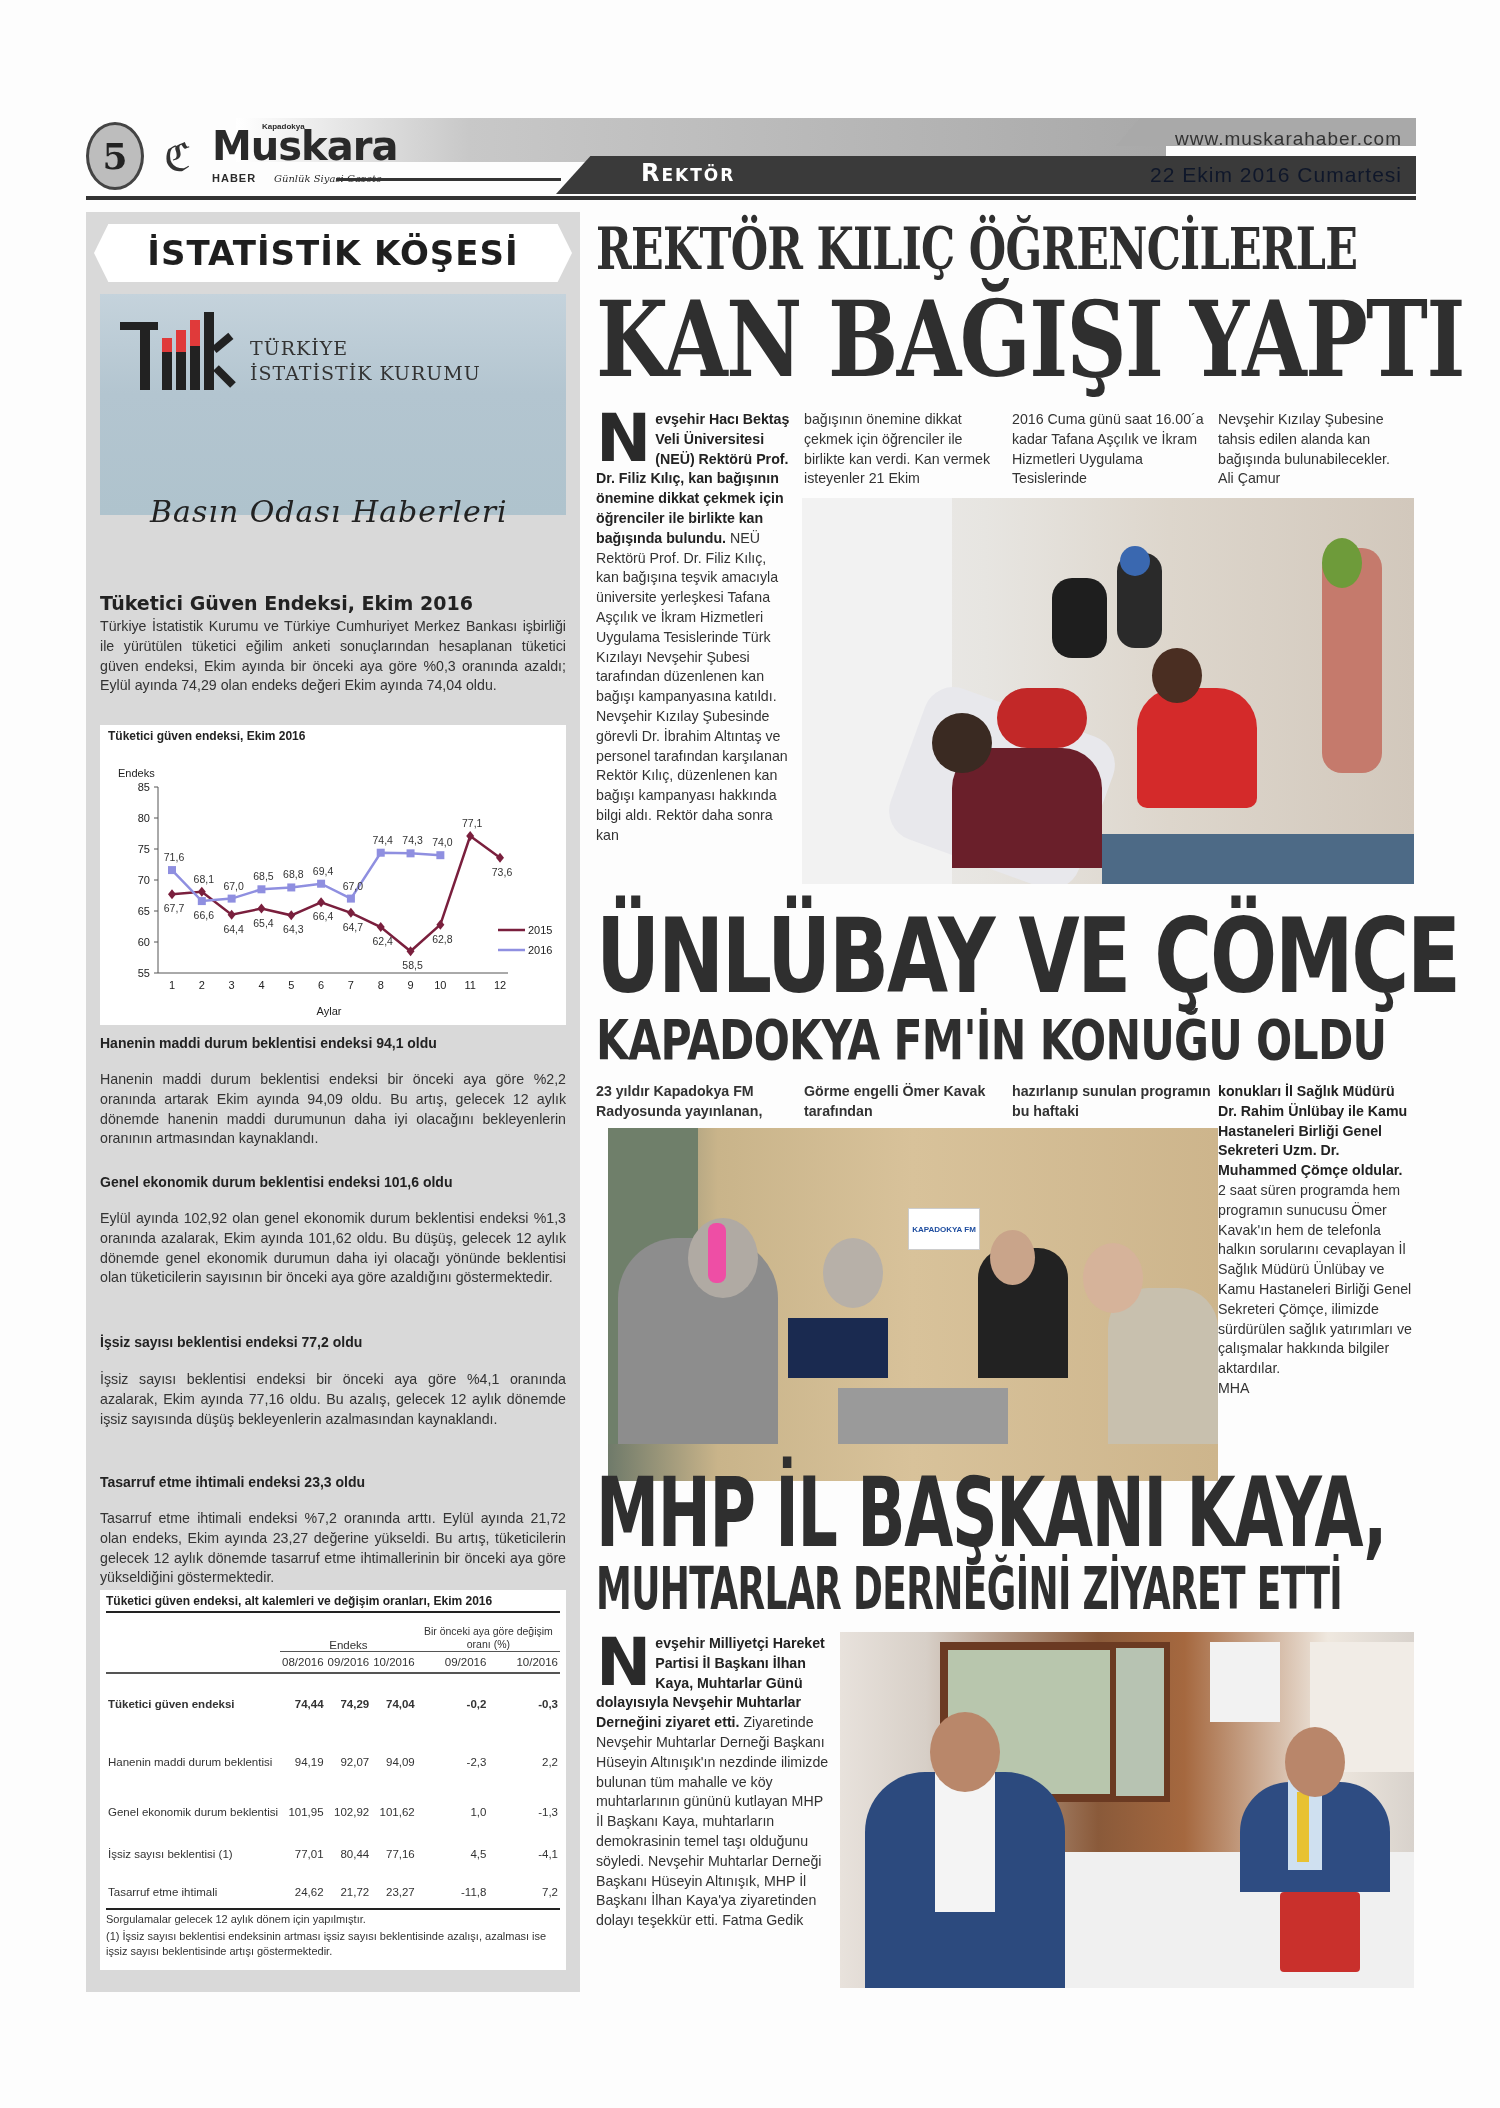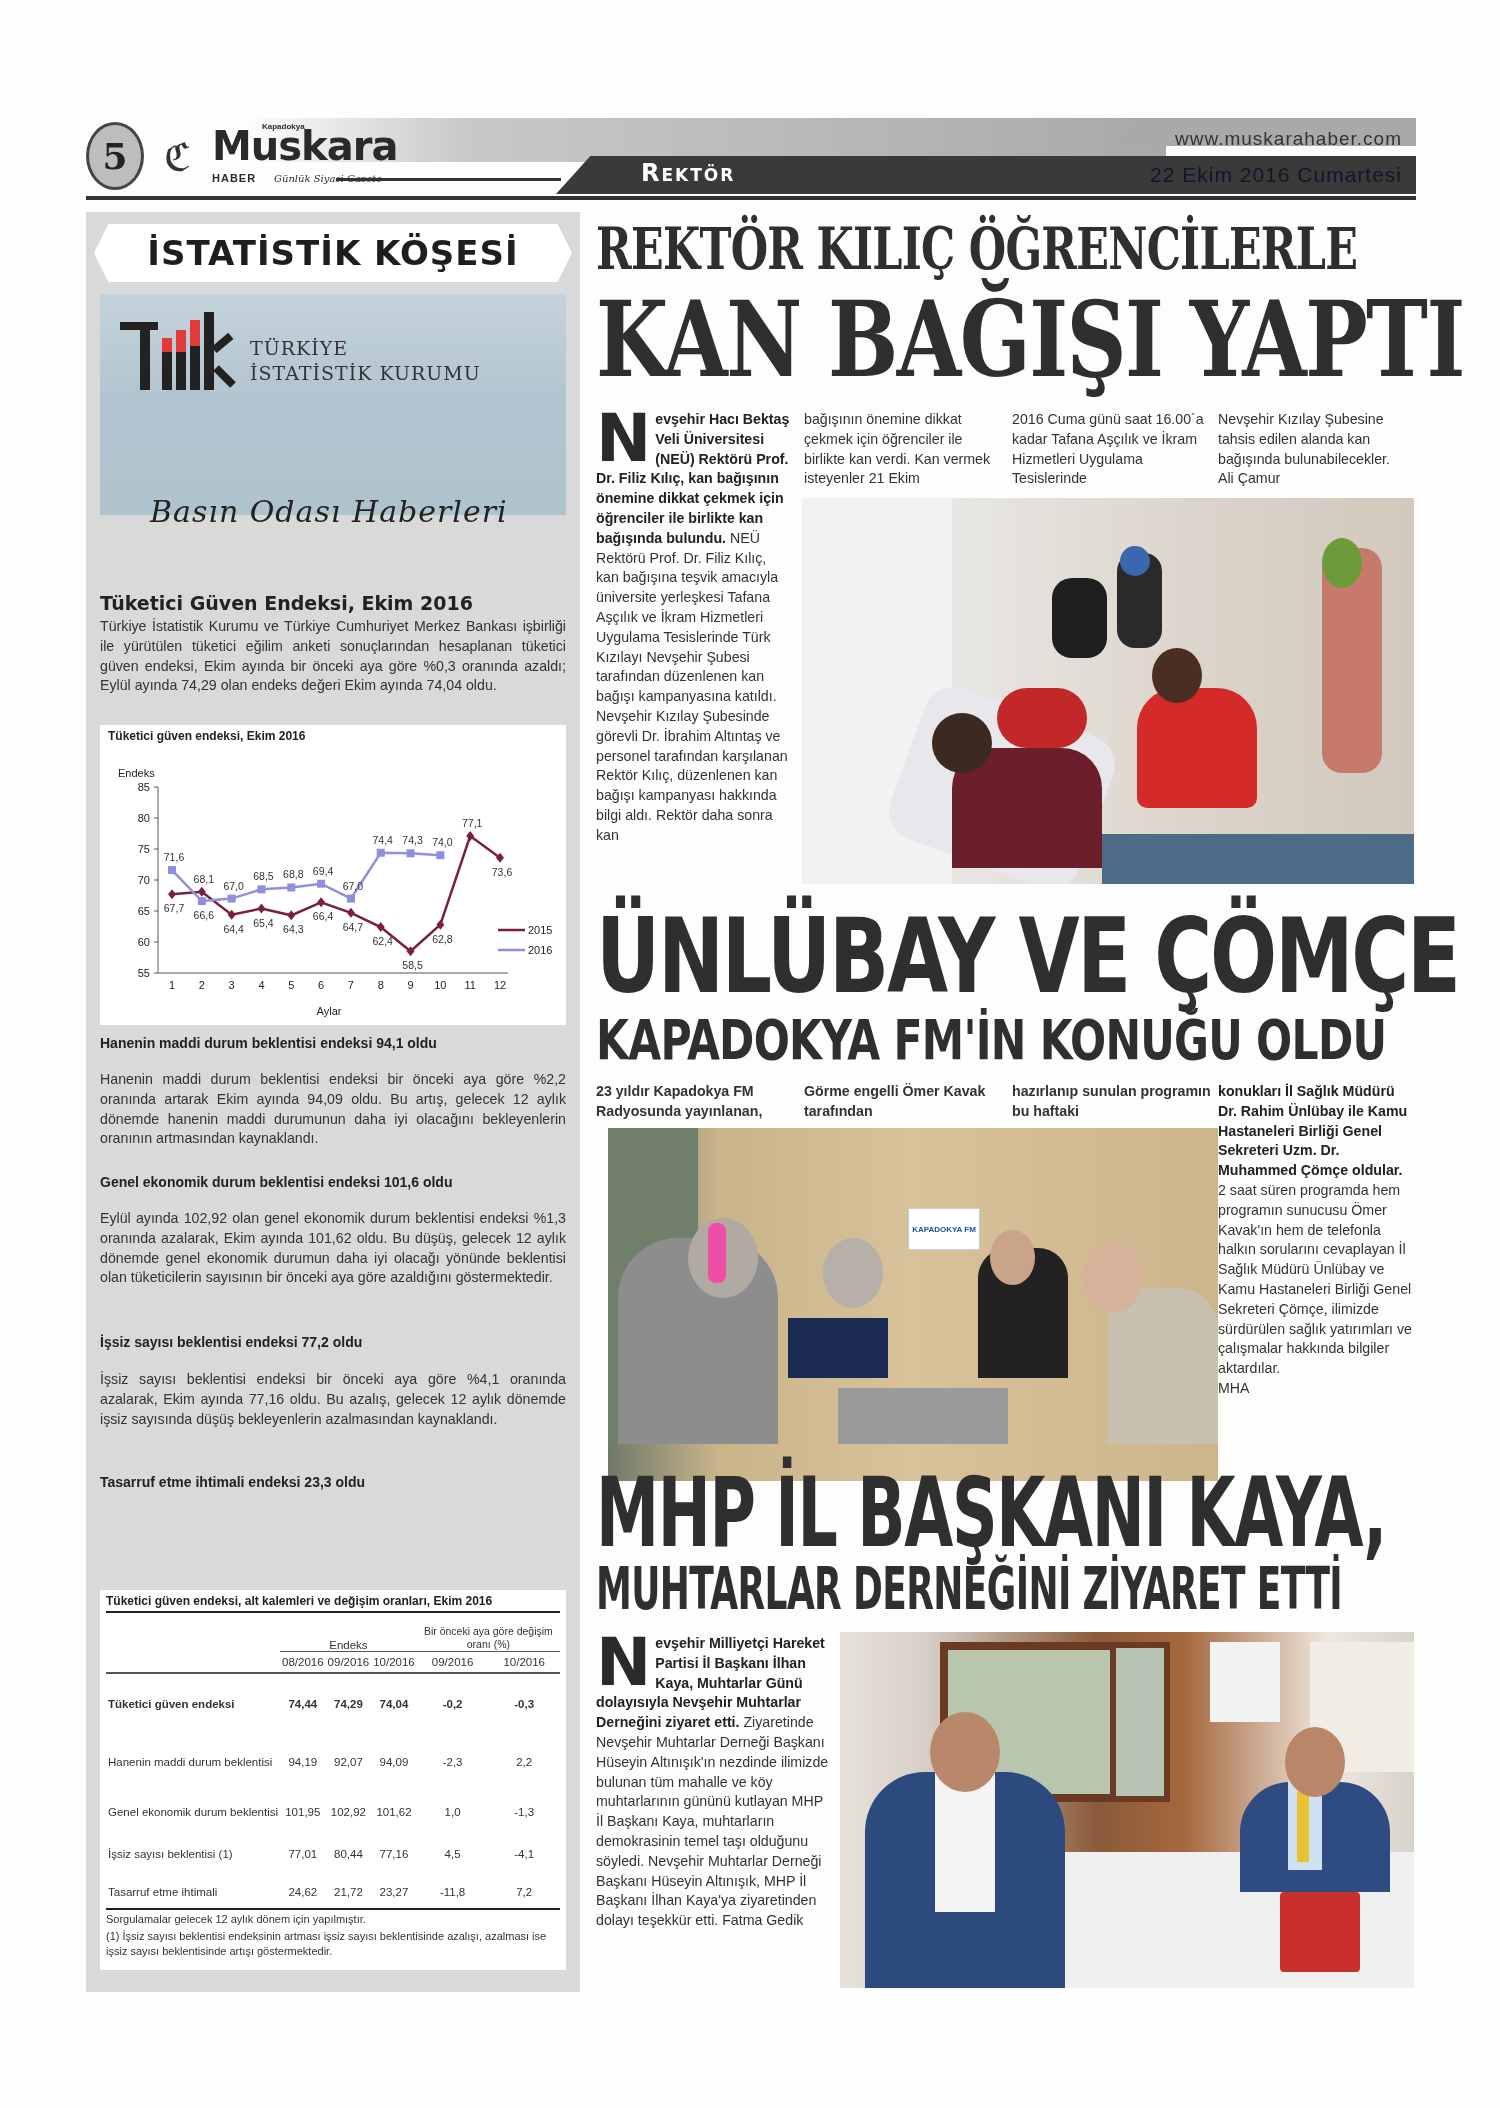--- a/index.html
+++ b/index.html
@@ -47,21 +47,21 @@
   .lhead { position: absolute; left: 14px; top: 380px; font-family: "DejaVu Sans", sans-serif; font-weight: bold; font-size: 19px; color: #222; }
   .ltext { position: absolute; left: 14px; width: 466px; font-size: 14.2px; line-height: 19.8px; text-align: justify; color: #333; }
   .lsub { position: absolute; left: 14px; font-weight: bold; font-size: 14px; color: #222; }
 
   .chartbox { position: absolute; left: 14px; top: 513px; width: 466px; height: 300px; background: #fff; }
   .chart-title { position: absolute; left: 8px; top: 4px; font-size: 12px; font-weight: bold; color: #222; }
 
   .tablebox { position: absolute; left: 14px; top: 1378px; width: 466px; height: 380px; background: #fff; padding: 4px 6px; }
   .tb-title { font-size: 12px; font-weight: bold; color: #222; border-bottom: 2px solid #222; padding-bottom: 3px; }
   table.st { width: 100%; border-collapse: collapse; font-size: 11.5px; color: #333; margin-top: 4px; }
-  table.st td { padding: 0 2px; text-align: center; white-space: nowrap; }
+  table.st td { padding: 0 2px; text-align: right; white-space: nowrap; }
   table.st td.lbl { text-align: left; }
   .tb-note { font-size: 11px; color: #333; line-height: 15px; margin-top: 2px; }
 
   
   .headline { position: absolute; left: 596px; width: 820px; color: #2f2f2f; white-space: nowrap; line-height: 1; }
   .h1a { top: 220px; font-family: "DejaVu Serif", serif; font-weight: bold; font-size: 58px; transform: scaleX(0.74); transform-origin: left; letter-spacing: -1px; }
   .h1b { top: 288px; font-family: "DejaVu Serif", serif; font-weight: bold; font-size: 104px; transform: scaleX(0.80); transform-origin: left; letter-spacing: -2px; }
   .h2a { top: 904px; font-family: "DejaVu Sans", sans-serif; font-weight: bold; font-size: 104px; transform: scaleX(0.76); transform-origin: left; letter-spacing: -3px; }
   .h2b { top: 1012px; font-family: "DejaVu Sans", sans-serif; font-weight: bold; font-size: 56px; transform: scaleX(0.76); transform-origin: left; letter-spacing: -1px; }
   .h3a { top: 1465px; font-family: "DejaVu Sans", sans-serif; font-weight: bold; font-size: 96px; transform: scaleX(0.66); transform-origin: left; letter-spacing: -2px; }
@@ -215,20 +215,21 @@
       </svg>
   </div>
 
   <div class="lsub" style="top:823px;">Hanenin maddi durum beklentisi endeksi 94,1 oldu</div>
   <div class="ltext" style="top:858px;">Hanenin maddi durum beklentisi endeksi bir önceki aya göre %2,2 oranında artarak Ekim ayında 94,09 oldu. Bu artış, gelecek 12 aylık dönemde hanenin maddi durumunun daha iyi olacağını bekleyenlerin oranının artmasından kaynaklandı.</div>
   <div class="lsub" style="top:962px;">Genel ekonomik durum beklentisi endeksi 101,6 oldu</div>
   <div class="ltext" style="top:997px;">Eylül ayında 102,92 olan genel ekonomik durum beklentisi endeksi %1,3 oranında azalarak, Ekim ayında 101,62 oldu. Bu düşüş, gelecek 12 aylık dönemde genel ekonomik durumun daha iyi olacağı yönünde beklentisi olan tüketicilerin sayısının bir önceki aya göre azaldığını göstermektedir.</div>
   <div class="lsub" style="top:1122px;">İşsiz sayısı beklentisi endeksi 77,2 oldu</div>
   <div class="ltext" style="top:1158px;">İşsiz sayısı beklentisi endeksi bir önceki aya göre %4,1 oranında azalarak, Ekim ayında 77,16 oldu. Bu azalış, gelecek 12 aylık dönemde işsiz sayısında düşüş bekleyenlerin azalmasından kaynaklandı.</div>
   <div class="lsub" style="top:1262px;">Tasarruf etme ihtimali endeksi 23,3 oldu</div>
+  <div class="ltext" style="top:1297px;">Tasarruf etme ihtimali endeksi %7,2 oranında arttı. Eylül ayında 21,72 olan endeks, Ekim ayında 23,27 değerine yükseldi. Bu artış, tüketicilerin gelecek 12 aylık dönemde tasarruf etme ihtimallerinin bir önceki aya göre yükseldiğini göstermektedir.</div>
 
   <div class="tablebox">
     <div class="tb-title">Tüketici güven endeksi, alt kalemleri ve değişim oranları, Ekim 2016</div>
     <table class="st">
       <tbody>
           <tr style="height:34px;vertical-align:bottom;">
         <td class="lbl"></td>
         <td colspan="3" style="text-align:center;border-bottom:1px solid #555;">Endeks</td>
         <td colspan="2" style="text-align:center;white-space:normal;border-bottom:1px solid #555;font-size:10.5px;line-height:13px;">Bir önceki aya göre değişim oranı (%)</td>
       </tr>

